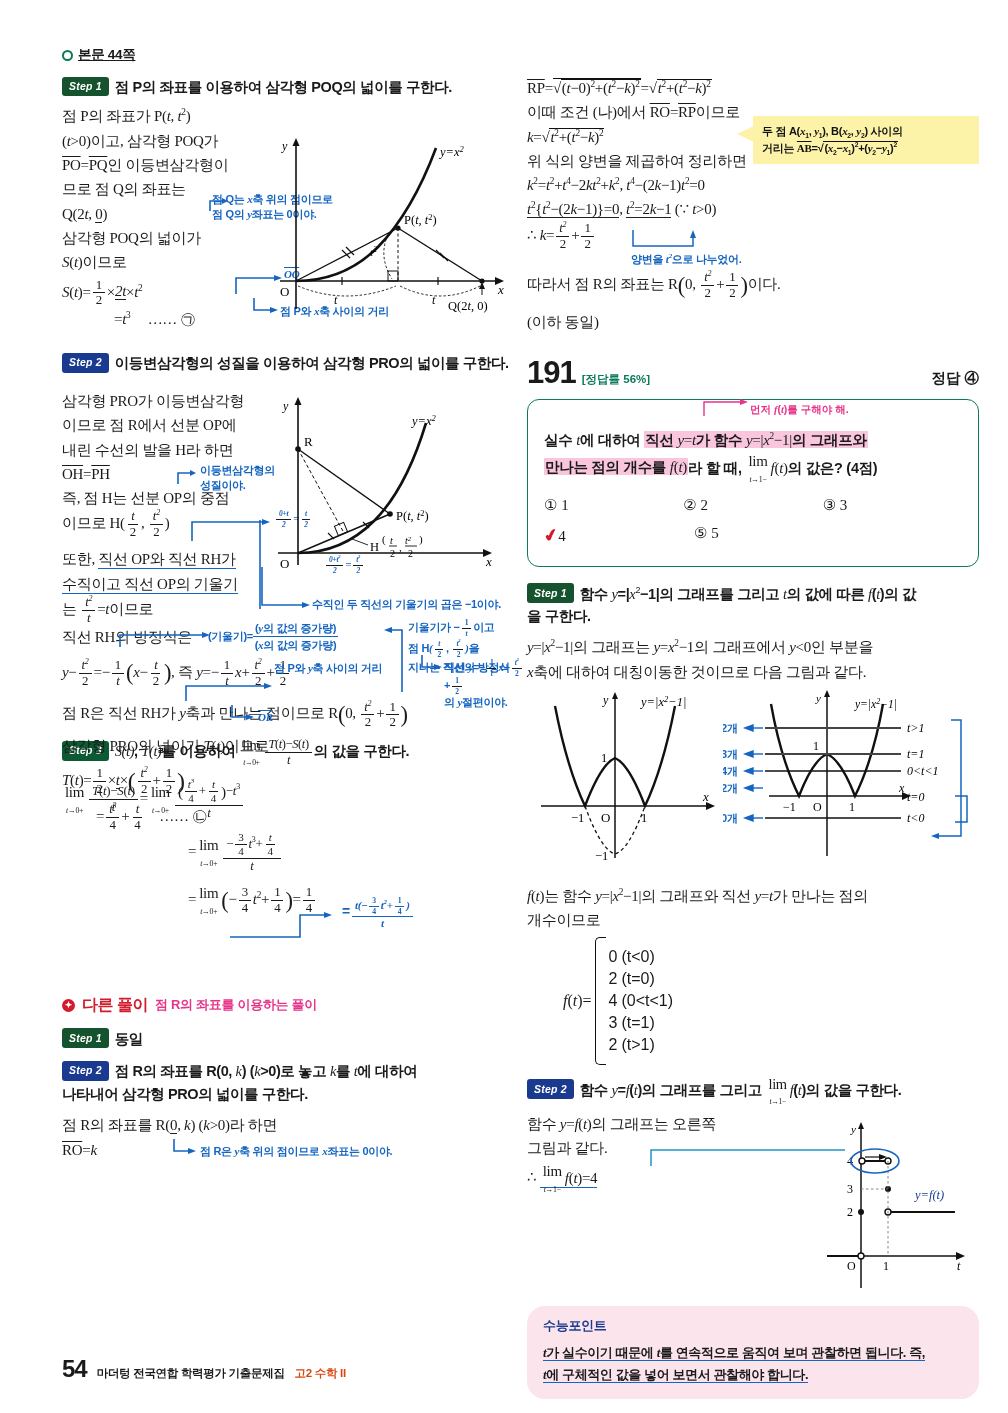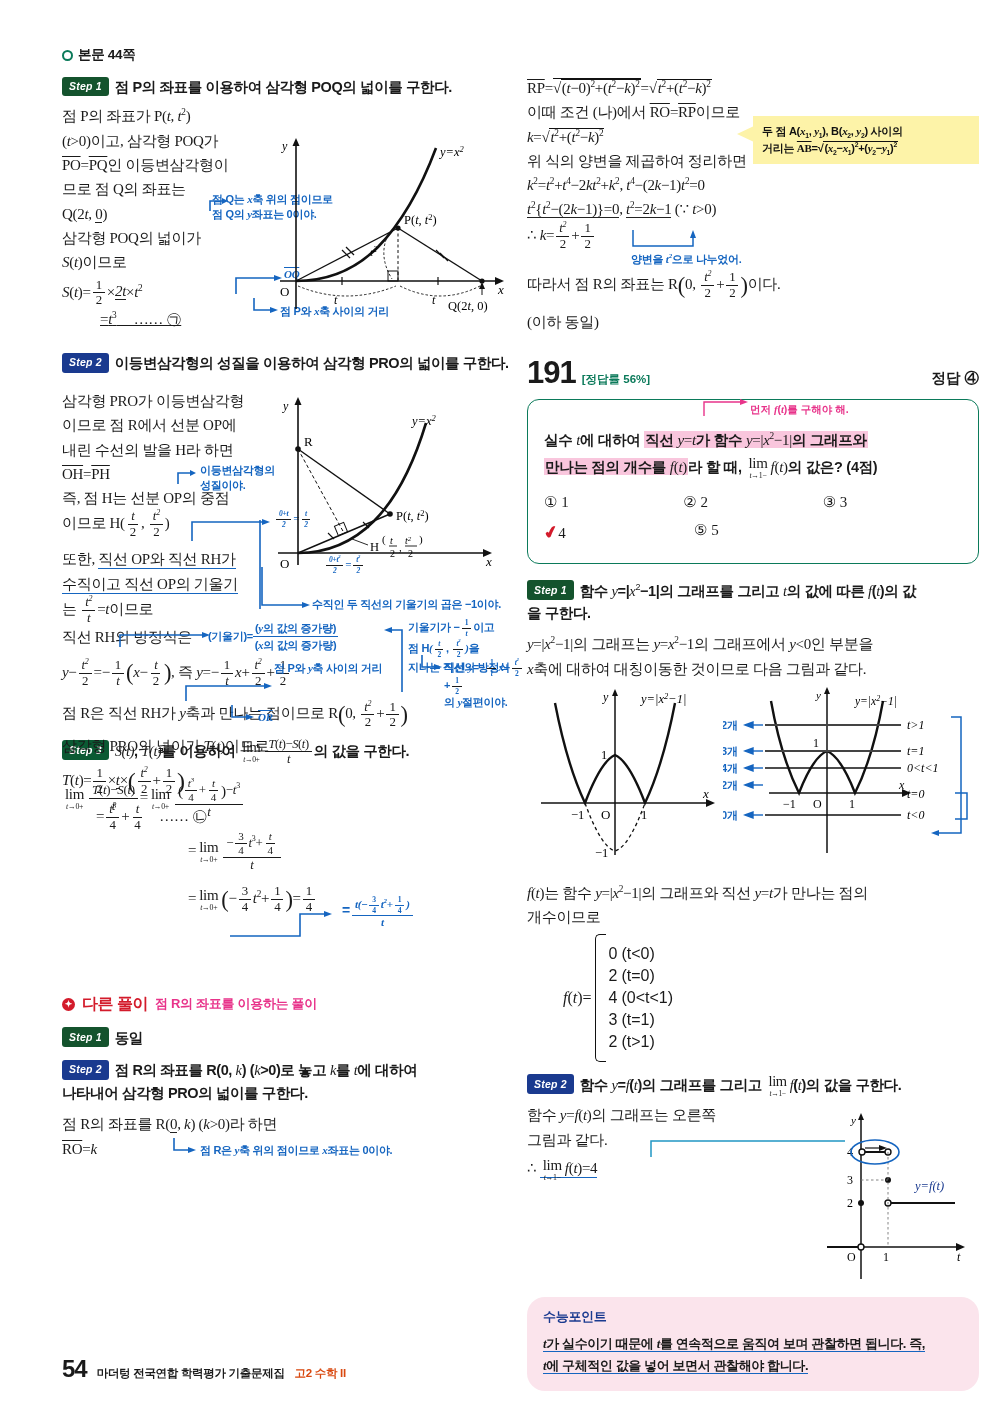--- a/index.html
+++ b/index.html
@@ -12,21 +12,21 @@
     position:relative;
     overflow:hidden;
   }
   .page { position:relative; width:1008px; height:1413px; }
   .mathser { font-family:"Liberation Serif", serif; }
   .it { font-style:italic; font-family:"Liberation Serif", serif; }
   sup { font-size:.62em; vertical-align:super; line-height:0; }
   sub { font-size:.62em; vertical-align:sub; line-height:0; }
 
   
-  .hdr { position:absolute; left:62px; top:46px; display:flex; align-items:center; gap:5px; }
+  .hdr { position:absolute; left:62px; top:46px; display:flex; align-items:center; gap:5px;text-decoration:underline; }
   .hdr-dot {
     width:11px; height:11px; border-radius:50%;
     border:2.5px solid #0b7a5a; background:#fff;
   }
   .hdr-txt { font-size:13.5px; font-weight:700; letter-spacing:-.3px; }
 
   
   .colL { position:absolute; left:62px; top:76px; width:452px; }
   .colR { position:absolute; left:527px; top:76px; width:452px; }
 
@@ -54,21 +54,21 @@
   .frac { display:inline-flex; flex-direction:column; align-items:center; vertical-align:middle;
           font-family:"Liberation Serif", serif; line-height:1; margin:0 2px; }
   .frac .num { border-bottom:1.2px solid #1a1a1a; padding:0 3px 1px; font-size:.86em; }
   .frac .den { padding:1px 3px 0; font-size:.86em; }
   .fsm { font-size:.8em; }
 
   
   .lim { display:inline-flex; flex-direction:column; align-items:center; vertical-align:middle;
          font-family:"Liberation Serif", serif; line-height:1; margin:0 3px; }
   .lim .lw { font-size:1em; }
-  .lim .ls { font-size:.52em; margin-top:1px; }
+  .lim .ls { font-size:.52em; margin-top:7px; }
 
   .ovl { text-decoration:overline; }
 
   
   .ul { border-bottom:1.4px solid #1565c0; padding-bottom:1px; }
   .ulk { border-bottom:1.2px solid #222; }
 
   
   .fig { position:absolute; }
   .fig svg { display:block; }
@@ -149,21 +149,21 @@
         <div class="line">므로 점 Q의 좌표는</div>
         <div class="line">Q(2<span class="it">t</span>, <span class="ulk">0</span>)</div>
         <div class="line">삼각형 POQ의 넓이가</div>
         <div class="line"><span class="it">S</span>(<span class="it">t</span>)이므로</div>
         <div class="line" style="margin-top:4px;">
           <span class="it">S</span>(<span class="it">t</span>)=<span class="frac">
               <span class="num">1</span>
               <span class="den">2</span>
             </span>×<span class="ulk it">2t</span>×<span class="it">t</span><sup>2</sup>
         </div>
-        <div class="line" style="margin-left:38px;text-decoration:underline;">=<span class="it">t</span><sup>3</sup> &nbsp;&nbsp;&nbsp;&nbsp;…… ㉠</div>
+        <div class="line" style="margin-left:52px;">=<span class="it">t</span><sup>3</sup> &nbsp;&nbsp;&nbsp;&nbsp;…… ㉠</div>
       </div>
 
       <svg class="conn" style="left:146px; top:93px;" width="22" height="16">
         <path d="M2,14 L2,4 L18,4" stroke="#1565c0" stroke-width="1.6" fill="none"></path>
         <path d="M14,1 L20,4 L14,7 Z" fill="#1565c0"></path>
       </svg>
       <div class="ann annbox" style="left:150px; top:88px; width:140px;">
         점 Q는 <span class="m">x</span>축 위의 점이므로<br>점 Q의 <span class="m">y</span>좌표는 0이야.
       </div>
 

